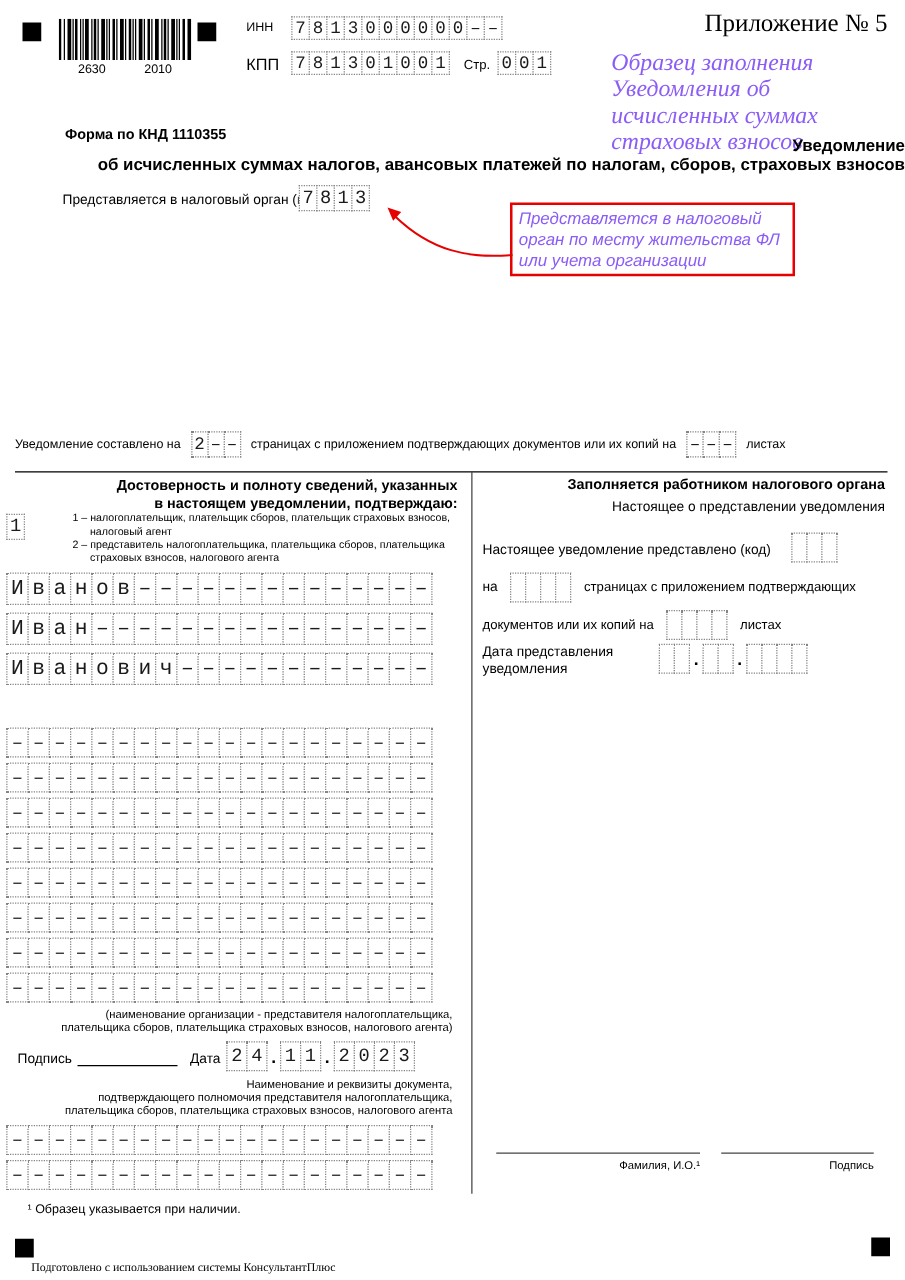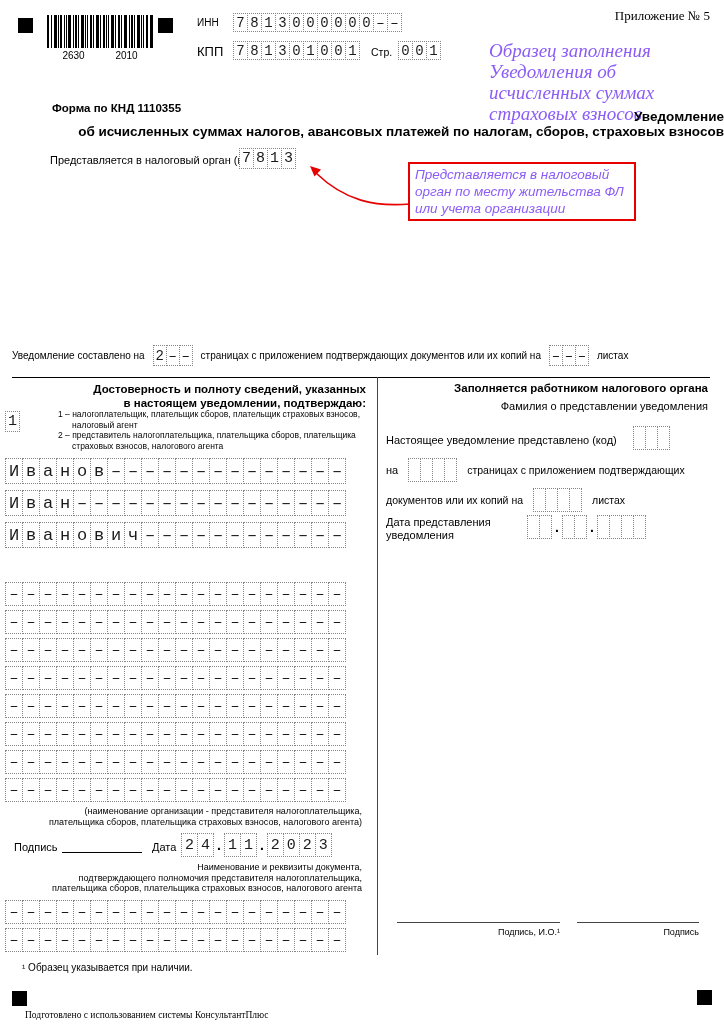--- a/index.html
+++ b/index.html
@@ -115,21 +115,21 @@
       <span class="cell">0</span>
       <span class="cell">1</span>
     </div>
   <div class="abs" style="left:371px;top:46px;font-size:10.5px;">Стр.</div>
   <div class="abs cells c-sm" style="left:398px;top:41px;">
       <span class="cell">0</span>
       <span class="cell">0</span>
       <span class="cell">1</span>
     </div>
 
-  <div class="abs serif" style="left:540px;top:8px;width:170px;font-size:13px;text-align:right;">Приложение № 5</div>
+  <div class="abs serif" style="left:540px;top:8px;width:170px;font-size:20px;text-align:right;">Приложение № 5</div>
   <div class="abs serif red pre" style="left:489px;top:40px;width:225px;font-size:19px;line-height:21px;">Образец заполнения
 Уведомления об
 исчисленных суммах
 страховых взносов</div>
 
   <div class="abs bold" style="left:52px;top:102px;font-size:11.5px;">Форма по КНД 1110355</div>
   <div class="abs bold center" style="left:0;top:109px;width:724px;font-size:13.5px;">Уведомление</div>
   <div class="abs bold center" style="left:0;top:124px;width:724px;font-size:13.5px;">об исчисленных суммах налогов, авансовых платежей по налогам, сборов, страховых взносов</div>
 
   <div class="abs" style="left:18px;top:154px;font-size:11px;margin-left:32px;">Представляется в налоговый орган (код)</div>
@@ -488,21 +488,21 @@
       <span class="cell">–</span>
       <span class="cell">–</span>
       <span class="cell">–</span>
       <span class="cell">–</span>
       <span class="cell">–</span>
       <span class="cell">–</span>
       <span class="cell">–</span>
     </div>
 
   <div class="abs bold center" style="left:380px;top:382px;width:328px;font-size:11.5px;">Заполняется работником налогового органа</div>
-  <div class="abs center" style="left:380px;top:400px;width:328px;font-size:11px;">Фамилия о представлении уведомления</div>
+  <div class="abs center" style="left:380px;top:400px;width:328px;font-size:11px;">Настоящее о представлении уведомления</div>
 
   <div class="abs" style="left:386px;top:434px;font-size:11px;">Настоящее уведомление представлено (код)</div>
   <div class="abs cells c-rt" style="left:633px;top:426px;">
       <span class="cell">&nbsp;</span>
       <span class="cell">&nbsp;</span>
       <span class="cell">&nbsp;</span>
     </div>
 
   <div class="abs" style="left:386px;top:458px;display:flex;align-items:center;gap:10px;white-space:nowrap;">
     <span style="font-size:11px;">на</span>
@@ -541,21 +541,21 @@
     <span class="dot"></span>
     <span class="cells c-rt">
         <span class="cell">&nbsp;</span>
         <span class="cell">&nbsp;</span>
         <span class="cell">&nbsp;</span>
         <span class="cell">&nbsp;</span>
       </span>
   </div>
 
   <div class="abs sigline center" style="left:397px;top:922px;width:163px;font-size:9px;padding-top:4px;">
-    <span>Подпись, И.О.¹</span>
+    <span>Фамилия, И.О.¹</span>
   </div>
   <div class="abs sigline center" style="left:577px;top:922px;width:122px;font-size:9px;padding-top:4px;">
     <span>Подпись</span>
   </div>
 
   <div class="abs" style="left:22px;top:962px;font-size:10px;">¹ Образец указывается при наличии.</div>
   <div class="abs sq" style="left:12px;top:991px;"></div>
   <div class="abs serif" style="left:25px;top:1010px;font-size:9.5px;">Подготовлено с использованием системы КонсультантПлюс</div>
   <div class="abs sq" style="left:697px;top:990px;"></div>
 

